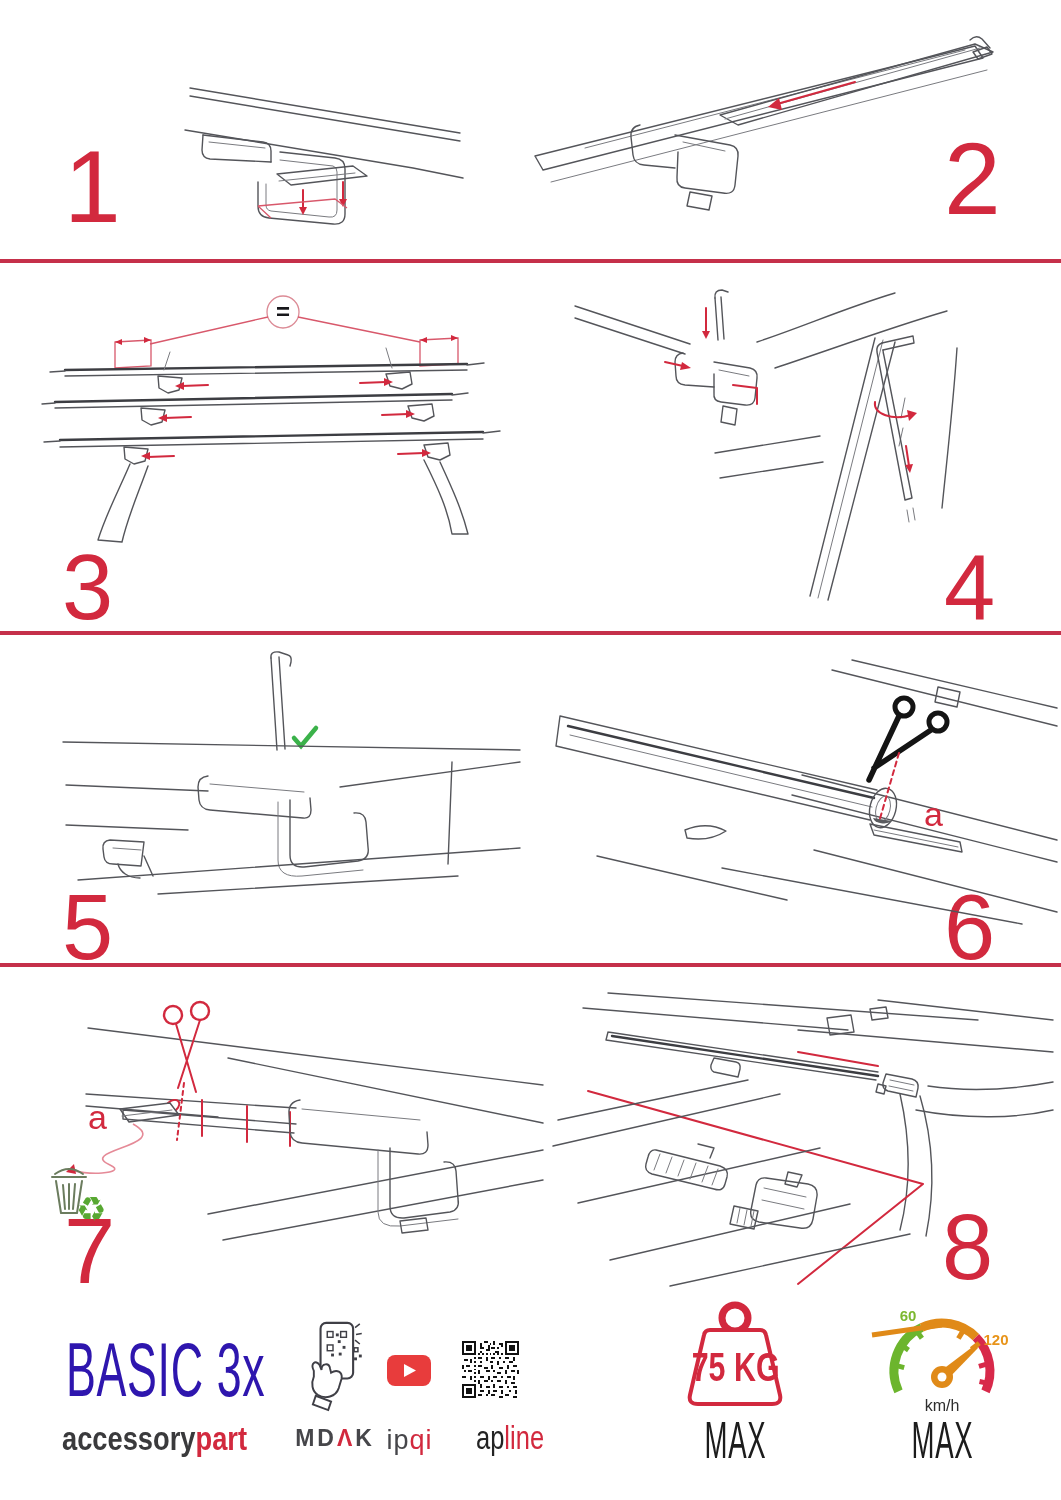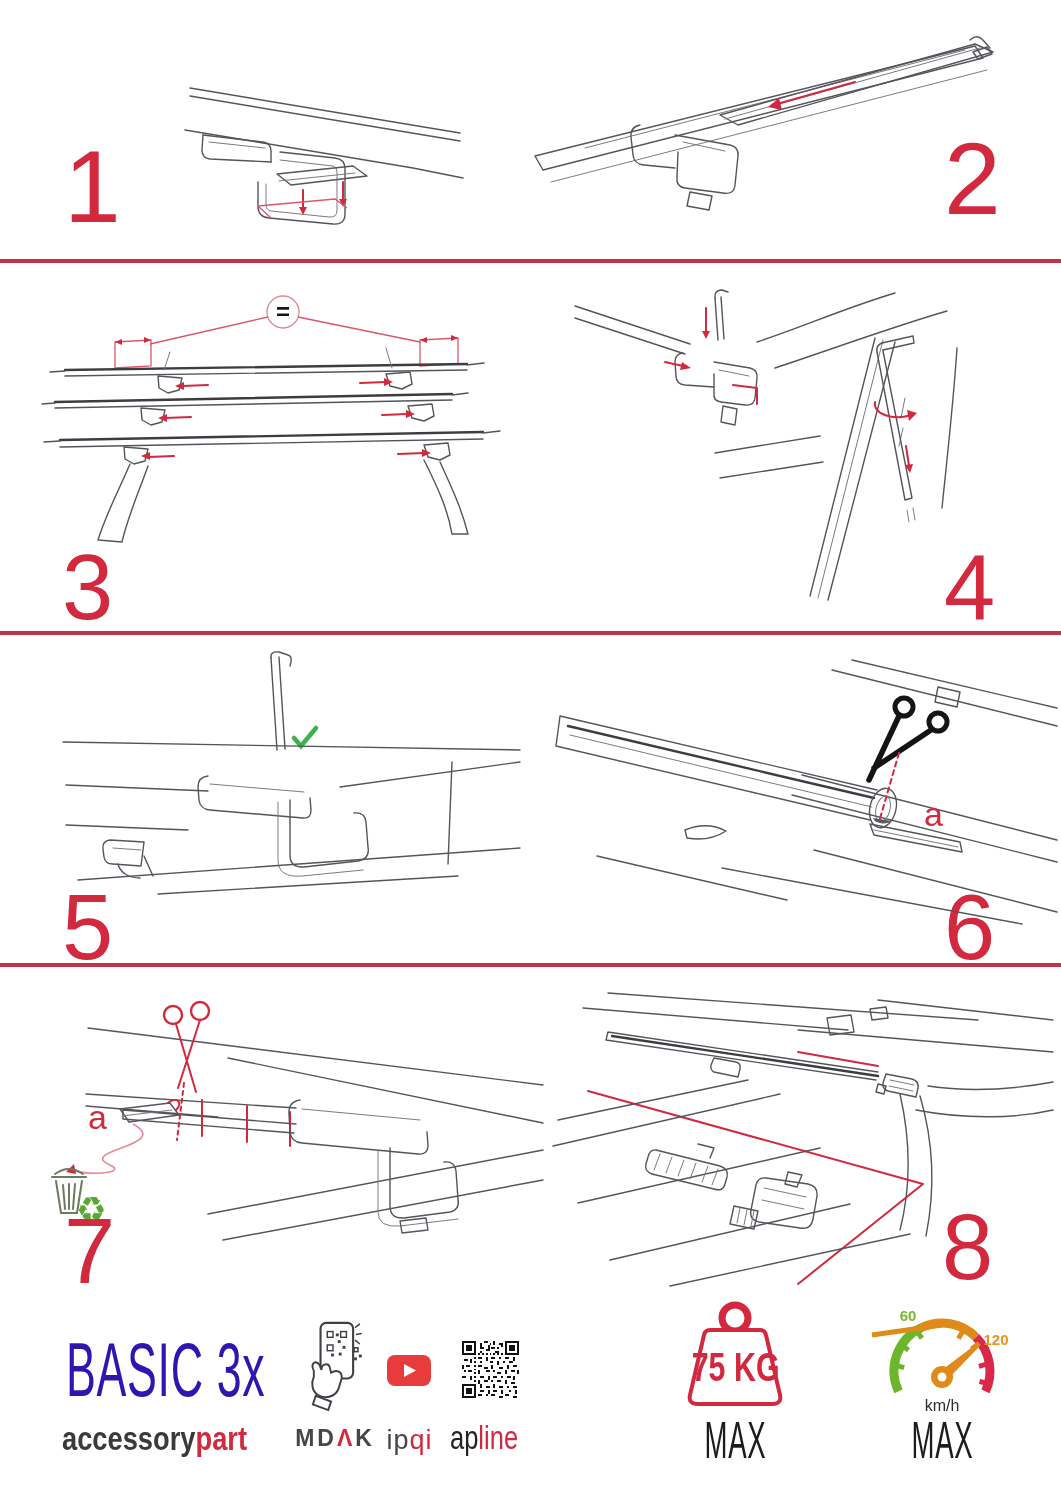--- a/index.html
+++ b/index.html
@@ -420,21 +420,21 @@
     </div>
 
     <svg style="position:absolute; left:462px; top:46px;" width="57" height="57" viewBox="0 0 29 29" shape-rendering="crispEdges">
       <rect width="29" height="29" fill="#fff"></rect>
       <path fill="#111" d="M0,0h7v7h-7z M22,0h7v7h-7z M0,22h7v7h-7z"></path>
       <path fill="#fff" d="M1,1h5v5h-5z M23,1h5v5h-5z M1,23h5v5h-5z"></path>
       <path fill="#111" d="M2,2h3v3h-3z M24,2h3v3h-3z M2,24h3v3h-3z"></path>
       <path fill="#111" d="M8,6h1v1h-1z M10,6h1v1h-1z M12,6h1v1h-1z M14,6h1v1h-1z M16,6h1v1h-1z M18,6h1v1h-1z M20,6h1v1h-1z M6,8h1v1h-1z M6,10h1v1h-1z M6,12h1v1h-1z M6,14h1v1h-1z M6,16h1v1h-1z M6,18h1v1h-1z M6,20h1v1h-1z"></path>
       <path fill="#111" d="M9,1h1v2h-1z M11,0h2v1h-2z M14,1h1v1h-1z M16,0h1v2h-1z M19,1h2v1h-2z M9,3h2v1h-2z M13,2h1v2h-1z M15,3h2v1h-2z M18,3h1v1h-1z M20,2h1v1h-1z M9,5h1v1h-1z M12,4h2v1h-2z M17,5h2v1h-2z M8,8h2v1h-2z M12,8h1v2h-1z M15,8h2v1h-2z M19,8h1v1h-1z M22,8h2v1h-2z M26,8h1v2h-1z M1,9h2v1h-2z M4,9h1v2h-1z M9,10h1v1h-1z M14,10h2v1h-2z M18,10h1v2h-1z M21,10h1v1h-1z M24,10h2v1h-2z M0,12h1v2h-1z M2,12h2v1h-2z M8,12h2v1h-2z M11,13h2v1h-2z M15,12h1v2h-1z M19,13h2v1h-2z M23,12h1v2h-1z M26,12h2v1h-2z M1,15h1v1h-1z M3,15h2v1h-2z M8,15h1v2h-1z M12,15h2v1h-2z M16,15h1v1h-1z M18,16h2v1h-2z M22,15h1v2h-1z M25,15h2v1h-2z M28,15h1v2h-1z M0,18h2v1h-2z M4,18h1v2h-1z M9,18h2v1h-2z M13,18h1v2h-1z M16,18h2v1h-2z M20,18h1v1h-1z M23,18h2v1h-2z M26,18h1v2h-1z M8,20h1v2h-1z M11,20h2v1h-2z M15,20h1v1h-1z M18,20h2v1h-2z M22,20h1v2h-1z M25,21h2v1h-2z M9,22h1v2h-1z M12,23h2v1h-2z M16,22h1v2h-1z M19,23h2v1h-2z M23,23h1v1h-1z M26,23h2v1h-2z M9,25h2v1h-2z M13,25h1v2h-1z M16,25h2v1h-2z M20,25h1v2h-1z M24,25h1v1h-1z M27,25h1v2h-1z M8,27h2v1h-2z M12,27h1v1h-1z M15,27h2v1h-2z M19,28h2v1h-2z M22,27h2v1h-2z M26,28h2v1h-2z"></path>
     </svg>
-    <div class="partner-label" style="left:437px; top:128px; width:95px;">
+    <div class="partner-label" style="left:463px; top:128px; width:95px;">
       <span class="apline"><span>ap</span><span class="acc">line</span></span>
     </div>
 
     <svg style="position:absolute; left:668px; top:4px;" width="135" height="112" viewBox="0 0 135 112">
       <circle cx="67" cy="19" r="13" fill="none" stroke="#d2293e" stroke-width="7"></circle>
       <path d="M42,31 L92,31 Q97,31 98,36 L112,96 Q114,105 104,105 L30,105 Q20,105 22,96 L36,36 Q37,31 42,31 Z" fill="#fff" stroke="#d2293e" stroke-width="4" stroke-linejoin="round"></path>
       <text x="89" y="82" transform="scale(0.76,1)" text-anchor="middle" font-family="Liberation Sans, sans-serif" font-size="40" font-weight="bold" fill="#d2293e">75 KG</text>
     </svg>
     <div class="ctr" style="left:668px; top:122px; width:135px;">
       <span class="maxlbl">MAX</span>

